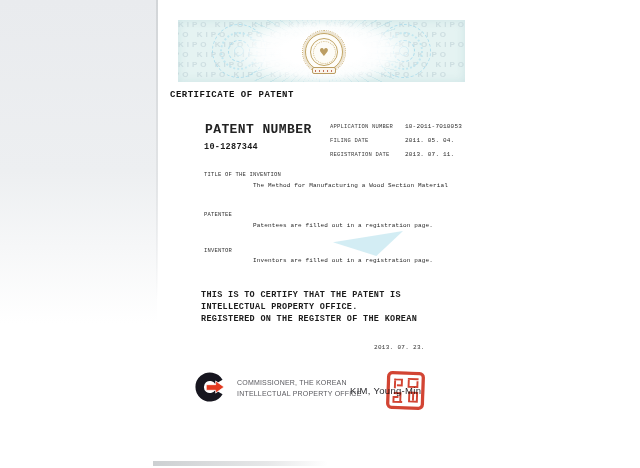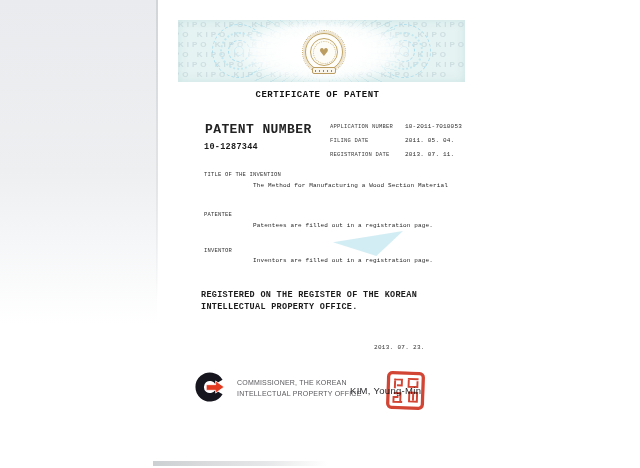--- a/index.html
+++ b/index.html
@@ -45,21 +45,21 @@
   .em-inner { position:absolute; inset:5px; border:1px solid #c2a667; border-radius:50%;
     background:#fdfcf7; display:flex; align-items:center; justify-content:center; }
   .em-inner::before { content:""; position:absolute; inset:1.5px; border:1px dotted #d6c08e; border-radius:50%; }
   .em-heart { font-family:"DejaVu Sans",sans-serif; font-size:11px; color:#bb9d62; line-height:1; }
   .em-banner { position:absolute; left:7px; top:34px; width:24px; height:7px; background:#fbf6ec;
     border:1px solid #bb9d62; border-radius:2px; overflow:hidden; }
   .em-banner::after { content:""; position:absolute; inset:1.5px 2px;
     background:repeating-linear-gradient(90deg,#c4705a 0 1.5px, transparent 1.5px 4px); }
 
   
-  #cert-title { left:170px; top:90px; width:295px; text-align:center;
+  #cert-title { left:170px; top:90px; width:295px; text-align:left;
     font-weight:700; font-size:9px; letter-spacing:0.5px; color:#141414; }
   #patent-label { left:205px; top:122px; font-weight:700; font-size:13px; letter-spacing:0.4px; color:#222; }
   #patent-value { left:204px; top:142px; font-weight:700; font-size:8.5px; letter-spacing:0.3px; color:#1b1b1b; }
 
   .fld-label { left:330px; font-size:5.5px; color:#3d3d3d; letter-spacing:0.2px; }
   .fld-value { left:405px; font-size:6px; color:#2a2a2a; letter-spacing:0.2px; }
   .fr1 { top:123px; } .fr2 { top:137px; } .fr3 { top:151px; }
 
   .sec-label { font-size:5.5px; color:#333; letter-spacing:0.2px; }
   .sec-value { font-size:6px; color:#262626; letter-spacing:0.15px; }
@@ -148,22 +148,23 @@
 
   <div id="patentee-label" class="abs sec-label">PATENTEE</div>
   <div id="patentee-value" class="abs sec-value">Patentees are filled out in a registration page.</div>
 
   <div id="wm-triangle" class="abs"></div>
 
   <div id="inventor-label" class="abs sec-label">INVENTOR</div>
   <div id="inventor-value" class="abs sec-value">Inventors are filled out in a registration page.</div>
 
   <div id="certify" class="abs">
+    <div>THIS IS TO CERTIFY THAT THE PATENT IS</div>
+    <div>INTELLECTUAL PROPERTY OFFICE.</div>
     <div>REGISTERED ON THE REGISTER OF THE KOREAN</div>
-    <div>INTELLECTUAL PROPERTY OFFICE.</div>
   </div>
 
   <div id="issue-date" class="abs">2013. 07. 23.</div>
 
   <svg id="kipo-logo" class="abs" viewBox="0 0 32 34">
     <path d="M 25.5 22.5 A 11 11 0 1 1 25.5 11.5" fill="none" stroke="#17161f" stroke-width="9"></path>
     <polygon points="12,14.5 22,14.5 22,10.5 31,17 22,23.5 22,20.5 12,20.5" fill="#e23a20" stroke="#ffffff" stroke-width="0.8"></polygon>
   </svg>
 
   <div id="commissioner" class="abs">

